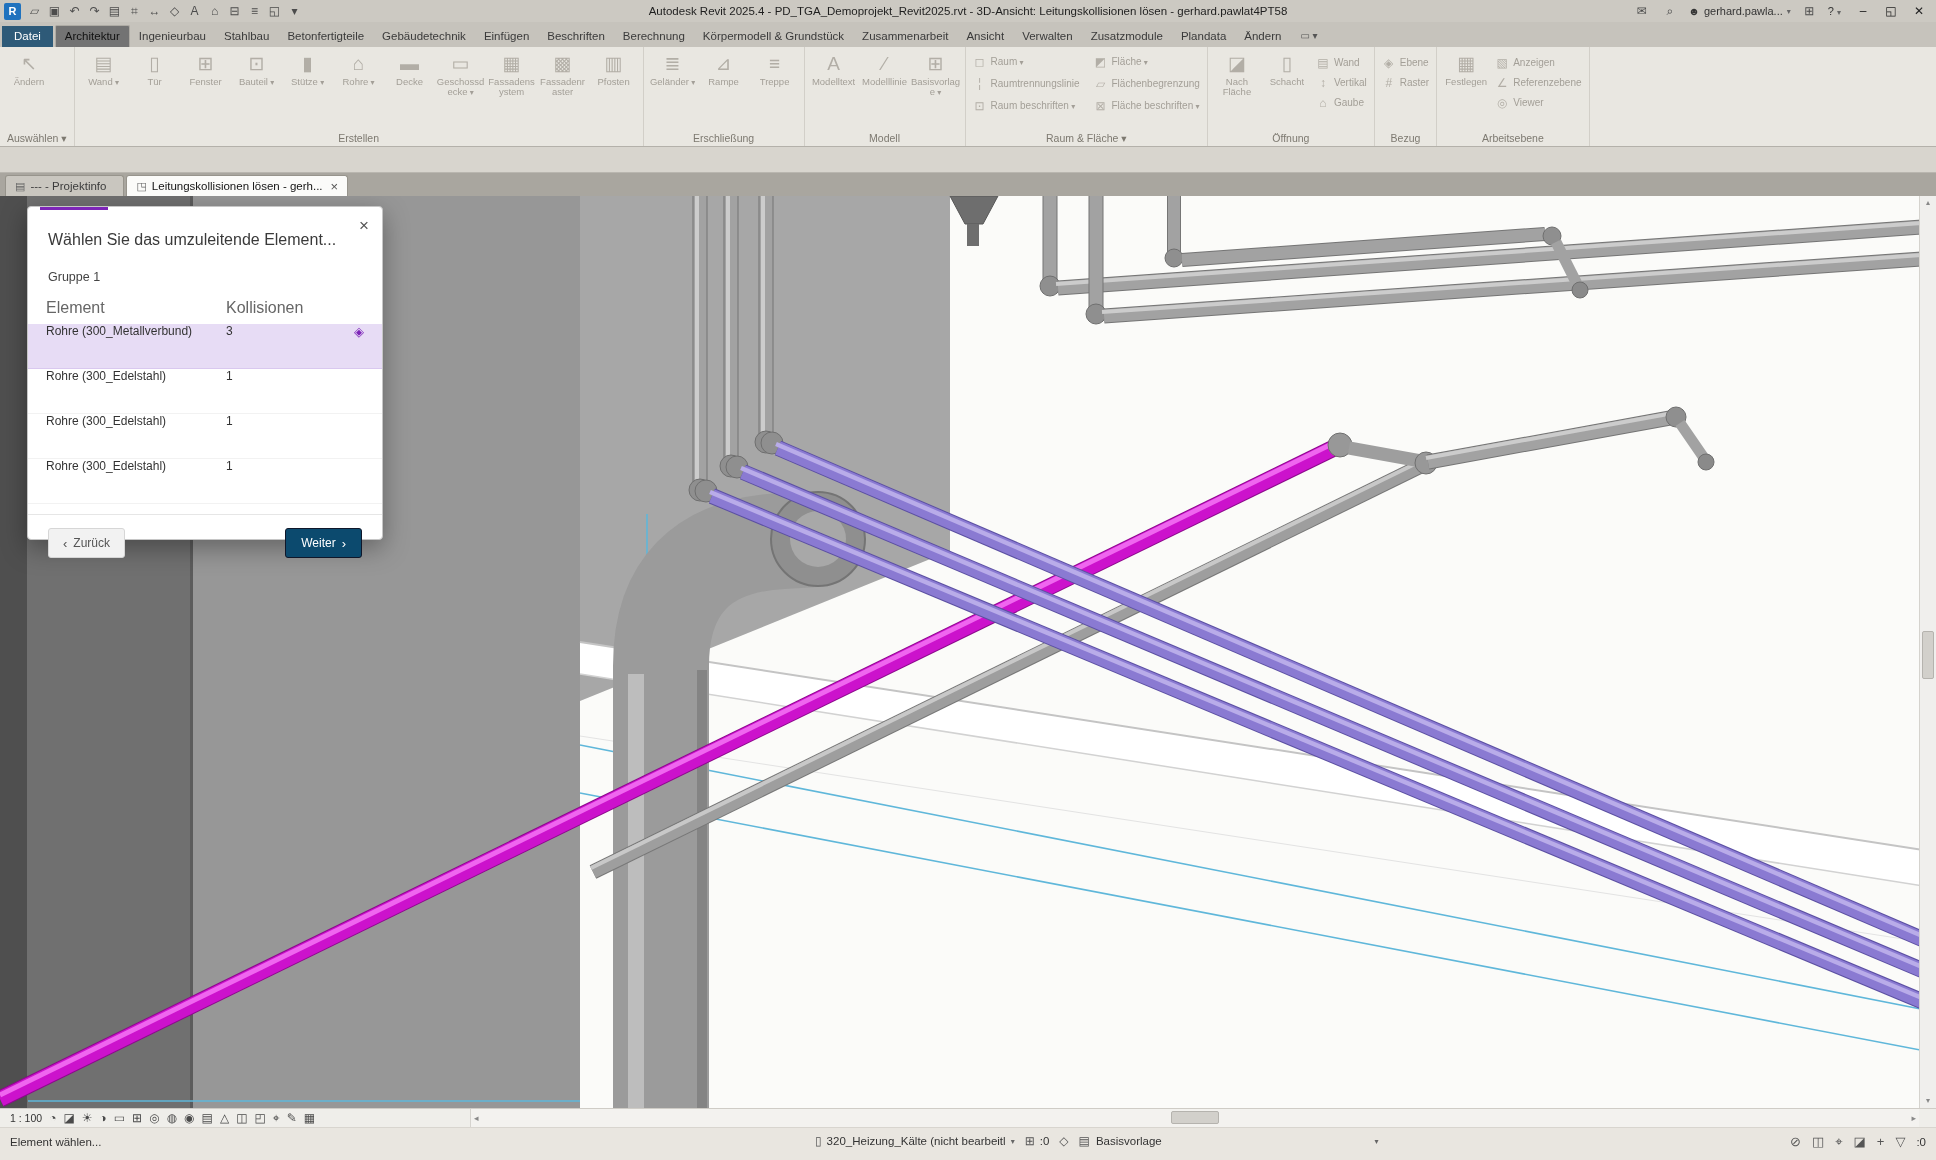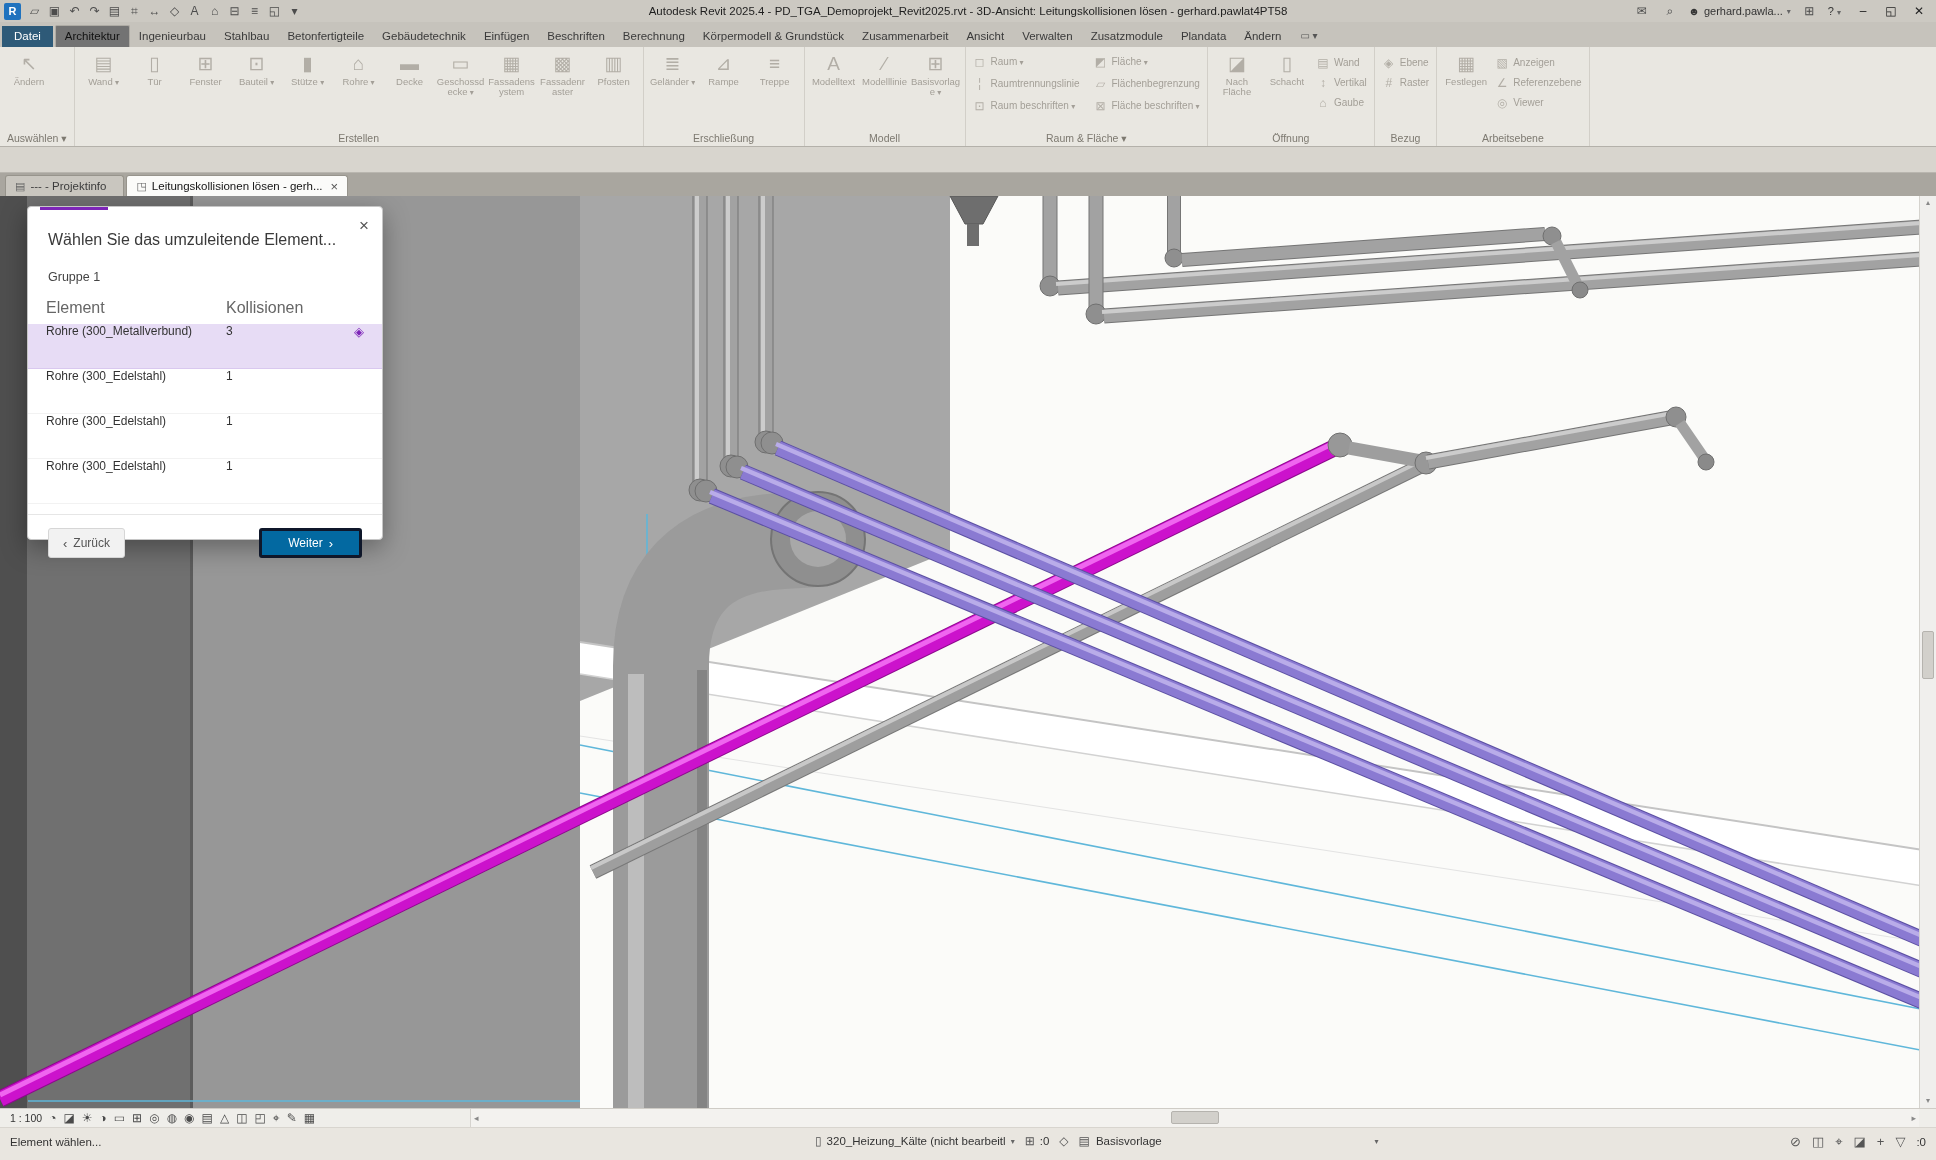--- a/index.html
+++ b/index.html
@@ -64,21 +64,21 @@
   .dlg-group{padding:21px 20px 0;font-size:12.5px;color:#444}
   .dlg-head{display:flex;padding:15px 18px 7px;font-size:16px;color:#666}
   .c-el{width:180px}.c-ko{flex:1}
   .dlg-row{display:flex;align-items:flex-start;height:45px;padding:0 18px;position:relative;border-bottom:1px solid #f2f2f2}
   .dlg-row.selected{background:#e7dcf5;border-bottom:1px solid #d9c8ef}
   .row-icon{position:absolute;right:18px;color:#7d25b8;font-size:13px}
   .dlg-div{border-top:1px solid #e6e6e6;margin-top:10px}
   .dlg-btns{display:flex;justify-content:space-between;padding:13px 20px}
   .dlg-btns button{font-family:inherit;font-size:12px;height:30px;border-radius:3px;display:flex;align-items:center;gap:6px}
   .btn-back{background:#f2f2f2;border:1px solid #d6d6d6;color:#555;padding:0 14px}
-  .btn-next{background:#0369a1;border:3px solid #0f172a;color:#fff;padding:0 26px}
+  .btn-next{background:#0c4a6e;border:1px solid #0f172a;color:#fff;padding:0 15px}
   .chev{font-size:13px}
 
   
   .bottombar{height:19px;background:#efeeea;border-top:1px solid #cfccc6;display:flex;align-items:center;font-size:10.5px;color:#444}
   .vcb{display:flex;align-items:center;gap:7px;padding:0 10px;width:470px}
   .scale-box{white-space:nowrap;color:#333}
   .vicon{font-size:12px;color:#4a4a4a}
   .hscroll{flex:1;height:100%;background:#f3f2ef;border-left:1px solid #d5d3ce;position:relative}
   .hthumb{position:absolute;left:700px;top:2px;height:13px;width:48px;background:#d2d0cb;border:1px solid #b5b3ae;border-radius:2px}
   .harr{position:absolute;top:0;font-size:9px;color:#888;line-height:18px}

